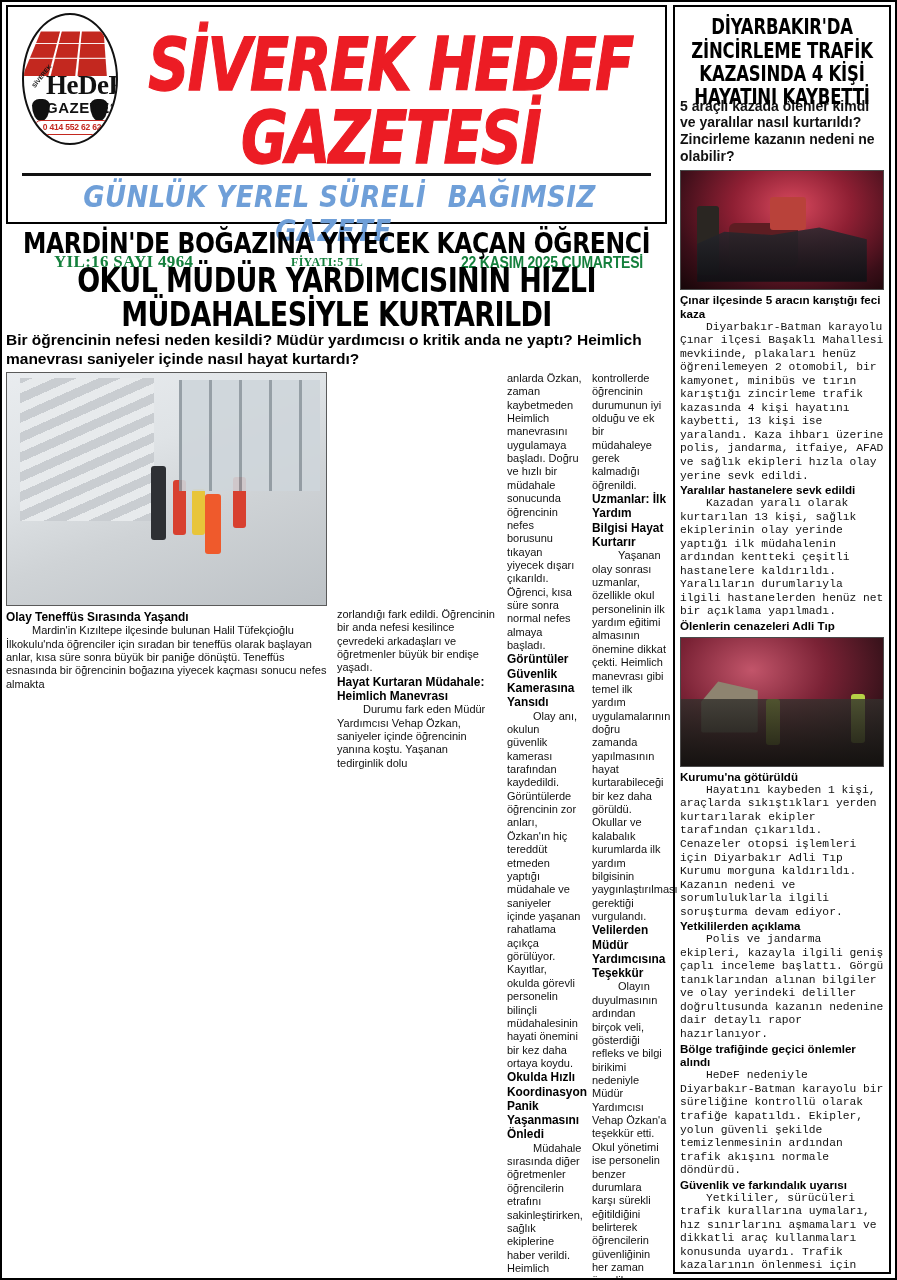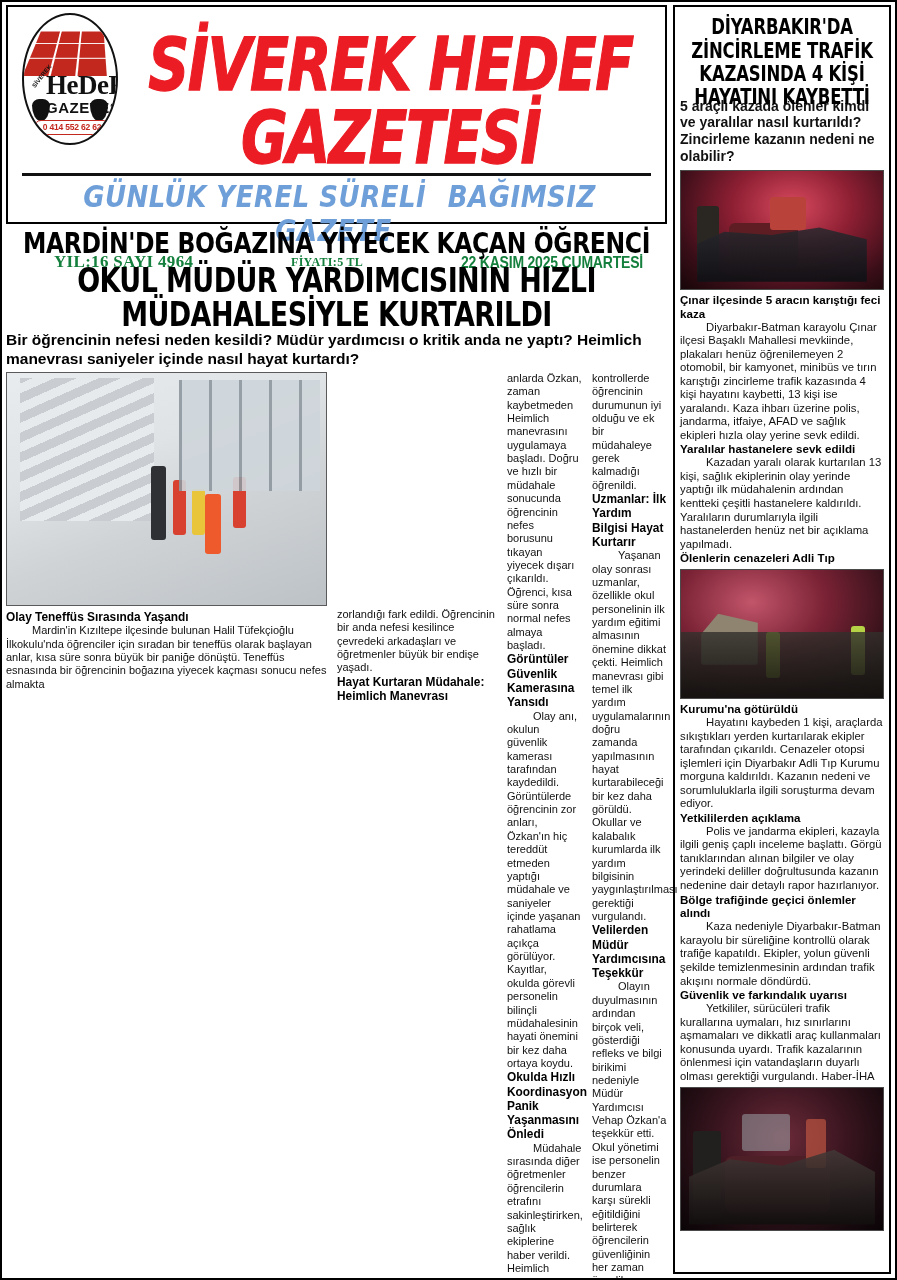--- a/index.html
+++ b/index.html
@@ -112,21 +112,21 @@
   .rphoto.b{height:128px;background:
     radial-gradient(ellipse at 35% 25%,#c2556a 0%,#7a2235 40%,#2f1017 78%,#120507 100%);}
   .rphoto.b:after{content:"";position:absolute;left:0;bottom:0;width:100%;height:52%;
     background:linear-gradient(180deg,rgba(50,48,44,.8),rgba(20,18,16,.95));}
   .rphoto.c{height:142px;background:
     radial-gradient(ellipse at 50% 35%,#6b2a38 0%,#3a1520 45%,#180a0e 80%,#0a0406 100%);}
   .rphoto.c:after{content:"";position:absolute;left:4%;bottom:4%;width:92%;height:56%;
     background:linear-gradient(180deg,rgba(70,60,58,.85),rgba(18,14,14,.95));
     clip-path:polygon(0 40%,22% 18%,50% 26%,78% 6%,100% 34%,100% 100%,0 100%);}
   .rcol p{margin:0;font-size:11.3px;line-height:1.2;color:#111;}
-  .rcol p.ind{text-indent:26px;}
+  .rcol p.ind{text-indent:26px;font-family:Liberation Mono, monospace;}
   .rcol h4{margin:0;font-size:11.6px;line-height:1.2;font-weight:bold;color:#000;}
 </style>
 </head>
 <body>
 
 <div class="page">
 
   <div class="main-col">
 
     <div class="masthead">
@@ -171,20 +171,21 @@
             <div class="fig" style="left:58%;top:50%;width:4%;height:20%;background:#e8c53a;"></div>
             <div class="fig" style="left:62%;top:52%;width:5%;height:26%;background:#ef5a2c;"></div>
             <div class="fig" style="left:71%;top:45%;width:4%;height:22%;background:#d8402f;"></div>
           </div>
           <h4>Olay Teneffüs Sırasında Yaşandı</h4>
           <p class="ind">Mardin'in Kızıltepe ilçesinde bulunan Halil Tüfekçioğlu İlkokulu'nda öğrenciler için sıradan bir teneffüs olarak başlayan anlar, kısa süre sonra büyük bir paniğe dönüştü. Teneffüs esnasında bir öğrencinin boğazına yiyecek kaçması sonucu nefes almakta</p>
         </div>
         <div class="col" style="flex:0 0 160px;max-width:160px;padding-top:236px;">
           <p>zorlandığı fark edildi. Öğrencinin bir anda nefesi kesilince çevredeki arkadaşları ve öğretmenler büyük bir endişe yaşadı.</p>
           <h4>Hayat Kurtaran Müdahale: Heimlich Manevrası</h4>
+          <p class="ind">Durumu fark eden Müdür Yardımcısı Vehap Özkan, saniyeler içinde öğrencinin yanına koştu. Yaşanan tedirginlik dolu</p>
         </div>
         <div class="col">
           <p>anlarda Özkan, zaman kaybetmeden Heimlich manevrasını uygulamaya başladı. Doğru ve hızlı bir müdahale sonucunda öğrencinin nefes borusunu tıkayan yiyecek dışarı çıkarıldı. Öğrenci, kısa süre sonra normal nefes almaya başladı.</p>
           <h4>Görüntüler Güvenlik Kamerasına Yansıdı</h4>
           <p class="ind">Olay anı, okulun güvenlik kamerası tarafından kaydedildi. Görüntülerde öğrencinin zor anları, Özkan'ın hiç tereddüt etmeden yaptığı müdahale ve saniyeler içinde yaşanan rahatlama açıkça görülüyor. Kayıtlar, okulda görevli personelin bilinçli müdahalesinin hayati önemini bir kez daha ortaya koydu.</p>
           <h4>Okulda Hızlı Koordinasyon Panik Yaşanmasını Önledi</h4>
           <p class="ind">Müdahale sırasında diğer öğretmenler öğrencilerin etrafını sakinleştirirken, sağlık ekiplerine haber verildi. Heimlich manevrası sayesinde öğrencinin hayati tehlikesi tamamen ortadan kaldırıldı. Sağlık ekiplerinin yaptığı</p>
         </div>
         <div class="col">
           <p>kontrollerde öğrencinin durumunun iyi olduğu ve ek bir müdahaleye gerek kalmadığı öğrenildi.</p>
@@ -218,21 +219,21 @@
       <div class="fig" style="left:10%;top:34%;width:28%;height:40%;background:#8e8470;clip-path:polygon(0 40%,30% 0,100% 18%,100% 100%,0 100%);"></div>
       <div class="fig" style="left:42%;top:48%;width:7%;height:36%;background:#c8e03a;"></div>
       <div class="fig" style="left:84%;top:44%;width:7%;height:38%;background:#b5d146;"></div>
     </div>
 
     <h4>Kurumu'na götürüldü</h4>
     <p class="ind">Hayatını kaybeden 1 kişi, araçlarda sıkıştıkları yerden kurtarılarak ekipler tarafından çıkarıldı. Cenazeler otopsi işlemleri için Diyarbakır Adli Tıp Kurumu morguna kaldırıldı. Kazanın nedeni ve sorumluluklarla ilgili soruşturma devam ediyor.</p>
     <h4>Yetkililerden açıklama</h4>
     <p class="ind">Polis ve jandarma ekipleri, kazayla ilgili geniş çaplı inceleme başlattı. Görgü tanıklarından alınan bilgiler ve olay yerindeki deliller doğrultusunda kazanın nedenine dair detaylı rapor hazırlanıyor.</p>
     <h4>Bölge trafiğinde geçici önlemler alındı</h4>
-    <p class="ind">Kaza nedeniyle Diyarbakır-Batman karayolu bir süreliğine kontrollü olarak trafiğe kapatıldı. Ekipler, yolun güvenli şekilde temizlenmesinin ardından trafik akışını normale döndürdü.</p>
+    <p class="ind">HeDeF nedeniyle Diyarbakır-Batman karayolu bir süreliğine kontrollü olarak trafiğe kapatıldı. Ekipler, yolun güvenli şekilde temizlenmesinin ardından trafik akışını normale döndürdü.</p>
     <h4>Güvenlik ve farkındalık uyarısı</h4>
     <p class="ind"><span>Yetkililer, sürücüleri trafik kurallarına uymaları, hız sınırlarını aşmamaları ve dikkatli araç kullanmaları konusunda uyardı. Trafik kazalarının önlenmesi için vatandaşların duyarlı olması gerektiği vurgulandı. </span><span class="src">Haber-İHA</span></p>
 
     <div class="rphoto c">
       <div class="fig" style="left:6%;top:30%;width:14%;height:62%;background:#22201e;"></div>
       <div class="fig" style="left:22%;top:48%;width:52%;height:40%;background:#4e1f26;border-radius:8px;"></div>
       <div class="fig" style="left:30%;top:18%;width:24%;height:26%;background:#9aa0a6;opacity:.55;"></div>
       <div class="fig" style="left:62%;top:22%;width:10%;height:34%;background:#cf5e44;opacity:.6;"></div>
     </div>
   </div>

